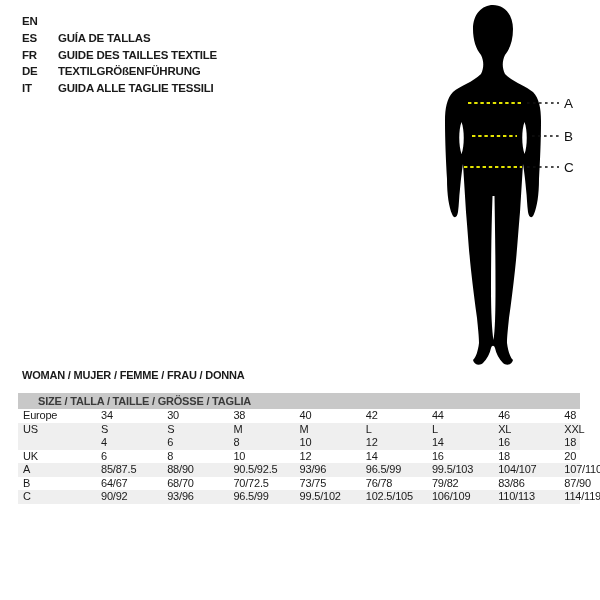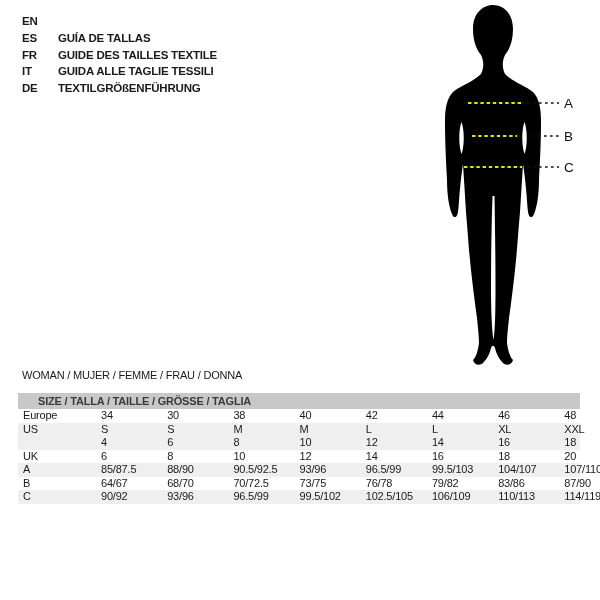--- a/index.html
+++ b/index.html
@@ -13,21 +13,21 @@
   
   .lang-block{position:absolute;left:22px;top:13px;}
   .lang-row{display:flex;font-weight:bold;font-size:11.5px;line-height:16.8px;letter-spacing:-0.2px;white-space:nowrap;}
   .lang-code{width:36px;flex:0 0 36px;}
 
   
   .figure-svg{position:absolute;left:420px;top:0;width:180px;height:380px;}
   .figure-svg text{font-family:"Liberation Sans",sans-serif;font-size:13.5px;fill:#111;}
 
   
-  .woman-line{position:absolute;left:22px;top:369px;font-weight:normal;font-size:11px;letter-spacing:-0.2px;white-space:nowrap;}
+  .woman-line{position:absolute;left:22px;top:369px;font-weight:bold;font-size:11px;letter-spacing:-0.2px;white-space:nowrap;}
   .size-table{position:absolute;left:18px;top:393px;width:562px;font-size:11px;letter-spacing:-0.2px;}
   .thead{background:var(--band,#c8c8c8);height:16px;line-height:16px;padding-left:20px;font-weight:bold;color:#3a3a3a;}
   .trow{display:flex;height:13.5px;line-height:13.6px;gap:6px;}
   .trow.shaded{background:var(--stripe,#efefef);}
   .tlabel{flex:0 0 72px;padding-left:5px;white-space:nowrap;}
   .tcell{flex:0 0 60.2px;white-space:nowrap;}
 
   
   .legend{position:absolute;left:22px;top:543px;}
   .legend-line{font-weight:bold;font-size:11.5px;line-height:17.6px;letter-spacing:-0.2px;white-space:nowrap;}
@@ -43,26 +43,26 @@
       </div>
       <div class="lang-row">
         <span class="lang-code">ES</span>
         <span class="lang-label">GUÍA DE TALLAS</span>
       </div>
       <div class="lang-row">
         <span class="lang-code">FR</span>
         <span class="lang-label">GUIDE DES TAILLES TEXTILE</span>
       </div>
       <div class="lang-row">
+        <span class="lang-code">DE</span>
+        <span class="lang-label">TEXTILGRÖßENFÜHRUNG</span>
+      </div>
+      <div class="lang-row">
         <span class="lang-code">IT</span>
         <span class="lang-label">GUIDA ALLE TAGLIE TESSILI</span>
-      </div>
-      <div class="lang-row">
-        <span class="lang-code">DE</span>
-        <span class="lang-label">TEXTILGRÖßENFÜHRUNG</span>
       </div>
     </div>
 
   <svg class="figure-svg" viewBox="0 0 180 380">
     <path fill="var(--silhouette,#000)" fill-rule="evenodd" d="M73,5
          C62,5 53,14 53,29 C53,40 56,49 61,55 C64,61 64,68 61,74
          C53,82 40,86 33,92 C27,98 25,108 25,121 C25,141 26,162 27,179
          C27,195 29,207 32,214 C34,219 37,218 38,212 C39,205 39,197 40,189
          C41,178 42,170 43,164 C44,180 45,196 46,212 C48,235 49,252 51,270
          C53,288 55,304 57,318 C58,328 59,337 59,343 C58,351 56,357 53,360

